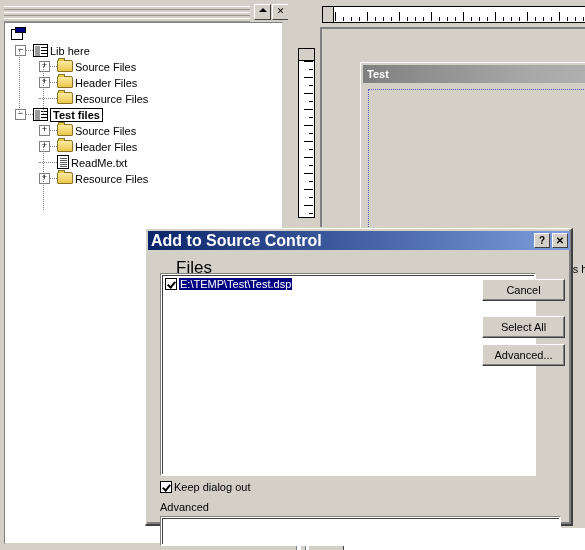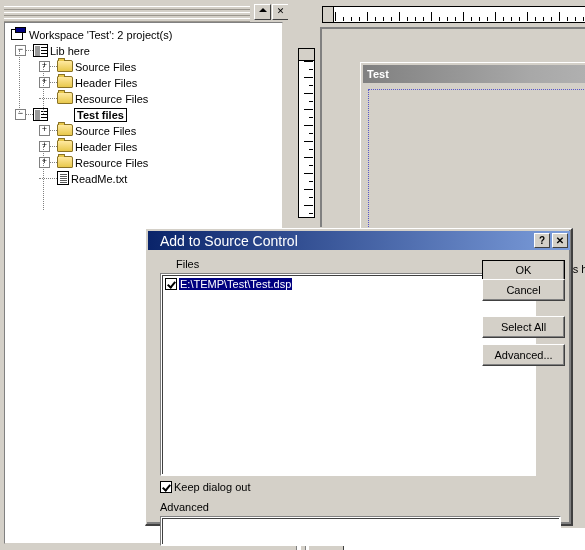--- a/index.html
+++ b/index.html
@@ -126,21 +126,20 @@
   .vline {
     position: absolute;
     border-left: 1px dotted #808080;
     width: 0;
   }
   .lbl { vertical-align: middle; }
   .lbl.bold {
     font-weight: bold;
     border: 1px solid #000;
     padding: 0 2px;
-    margin-left: 24px;
   }
 
   
   .ico {
     display: inline-block;
     width: 16px; height: 14px;
     vertical-align: middle;
     position: relative;
     top: -1px;
     margin-right: 2px;
@@ -362,23 +361,23 @@
   #dlg-titlebar {
     position: absolute;
     left: 2px; top: 2px;
     width: 422px; height: 19px;
     background: linear-gradient(to right, #0a246a, #7c9ddb);
     display: flex;
     align-items: center;
   }
   #dlg-title {
     color: #ffffff;
-    font-weight: normal;
-    font-size: 14px;
-    padding-left: 12px;
+    font-weight: bold;
+    font-size: 16px;
+    padding-left: 3px;
     flex: 1;
   }
   .dlg-tbtn {
     width: 16px; height: 15px;
     margin-right: 2px;
     background: #d4d0c8;
     border-top: 1px solid #ffffff;
     border-left: 1px solid #ffffff;
     border-right: 1px solid #404040;
     border-bottom: 1px solid #404040;
@@ -387,21 +386,21 @@
     line-height: 13px;
     text-align: center;
     color: #000;
     cursor: default;
     box-sizing: border-box;
   }
 
   #dlg-files-label {
     position: absolute;
     left: 14px; top: 29px;
-    font-size: 11px;
+    font-size: 17px;
     padding-left: 16px;
   }
   #dlg-filelist {
     position: absolute;
     left: 14px; top: 44px;
     width: 376px; height: 203px;
     background: #ffffff;
     border-top: 1px solid #808080;
     border-left: 1px solid #808080;
     border-right: 1px solid #ffffff;
@@ -527,30 +526,30 @@
           <i></i>
       </div>
       <div class="ws-btn" id="ws-btn-restore">
         <span class="tri-up"></span>
       </div>
       <div class="ws-btn" id="ws-btn-close">✕</div>
     </div>
 
     <div id="ws-tree-outer">
       <div id="ws-tree">
-          <div class="tnode"><span class="ind" style="width: 6px;"></span><span class="ico ico-ws"></span><span class="lbl">Workspace 'Test': 2 project(s)</span></div>
+          <div class="tnode"><span class="ind" style="width: 6px;"></span><span class="ico ico-ws"></span></div>
           <div class="tnode"><span class="ind" style="width: 10px;"></span><span class="expander">−</span><span class="dots" style="width: 7px;"></span><span class="ico ico-proj"></span><span class="lbl">Lib here</span></div>
           <div class="tnode"><span class="ind" style="width: 34px;"></span><span class="expander">+</span><span class="dots" style="width: 7px;"></span><span class="ico ico-folder"></span><span class="lbl">Source Files</span></div>
           <div class="tnode"><span class="ind" style="width: 34px;"></span><span class="expander">+</span><span class="dots" style="width: 7px;"></span><span class="ico ico-folder"></span><span class="lbl">Header Files</span></div>
           <div class="tnode"><span class="ind" style="width: 34px;"></span><span class="dots" style="width: 18px;"></span><span class="ico ico-folder"></span><span class="lbl">Resource Files</span></div>
           <div class="tnode"><span class="ind" style="width: 10px;"></span><span class="expander">−</span><span class="dots" style="width: 7px;"></span><span class="ico ico-proj"></span><span class="lbl bold">Test files</span></div>
           <div class="tnode"><span class="ind" style="width: 34px;"></span><span class="expander">+</span><span class="dots" style="width: 7px;"></span><span class="ico ico-folder"></span><span class="lbl">Source Files</span></div>
           <div class="tnode"><span class="ind" style="width: 34px;"></span><span class="expander">+</span><span class="dots" style="width: 7px;"></span><span class="ico ico-folder"></span><span class="lbl">Header Files</span></div>
+          <div class="tnode"><span class="ind" style="width: 34px;"></span><span class="dots" style="width: 18px;"></span><span class="ico ico-txt"></span><span class="lbl">ReadMe.txt</span></div>
           <div class="tnode"><span class="ind" style="width: 34px;"></span><span class="expander">+</span><span class="dots" style="width: 7px;"></span><span class="ico ico-folder"></span><span class="lbl">Resource Files</span></div>
-          <div class="tnode"><span class="ind" style="width: 34px;"></span><span class="dots" style="width: 18px;"></span><span class="ico ico-txt"></span><span class="lbl">ReadMe.txt</span></div>
           <div class="vline" style="left: 14px; top: 24px; height: 64px;"></div>
           <div class="vline" style="left: 38px; top: 40px; height: 48px;"></div>
           <div class="vline" style="left: 38px; top: 120px; height: 64px;"></div>
         </div>
     </div>
   </div>
 
   <div id="editor-pane">
 
     <div id="ed-hruler-wrap"></div>
@@ -642,21 +641,20 @@
 
     <div id="dlg-filelist">
       <div id="dlg-filelist-inner">
           <div class="file-row selected">
             <span class="chk checked"></span>
             <span class="file-name">E:\TEMP\Test\Test.dsp</span>
           </div>
         </div>
     </div>
 
-    <div class="dlg-btn default" id="btn-ok">OK</div>
     <div class="dlg-btn" id="btn-cancel">Cancel</div>
     <div class="dlg-btn" id="btn-selectall">Select All</div>
     <div class="dlg-btn" id="btn-advanced">Advanced...</div>
 
     <div id="keep-checked">
       <span class="chk checked"></span>
       <span>Keep dialog out</span>
     </div>
 
     <div id="comment-label">Advanced</div>

